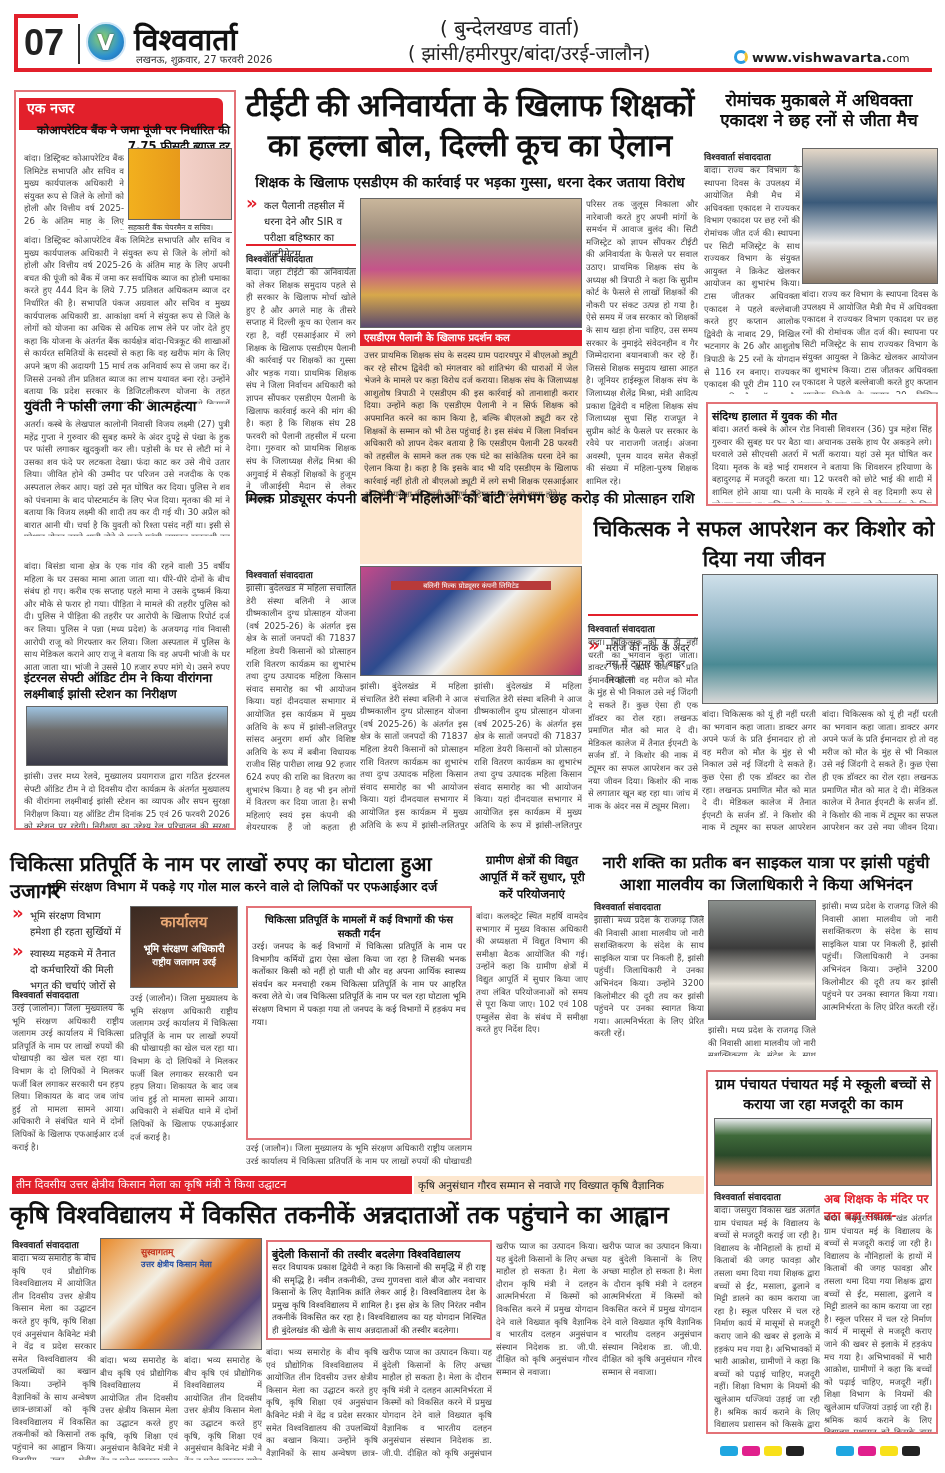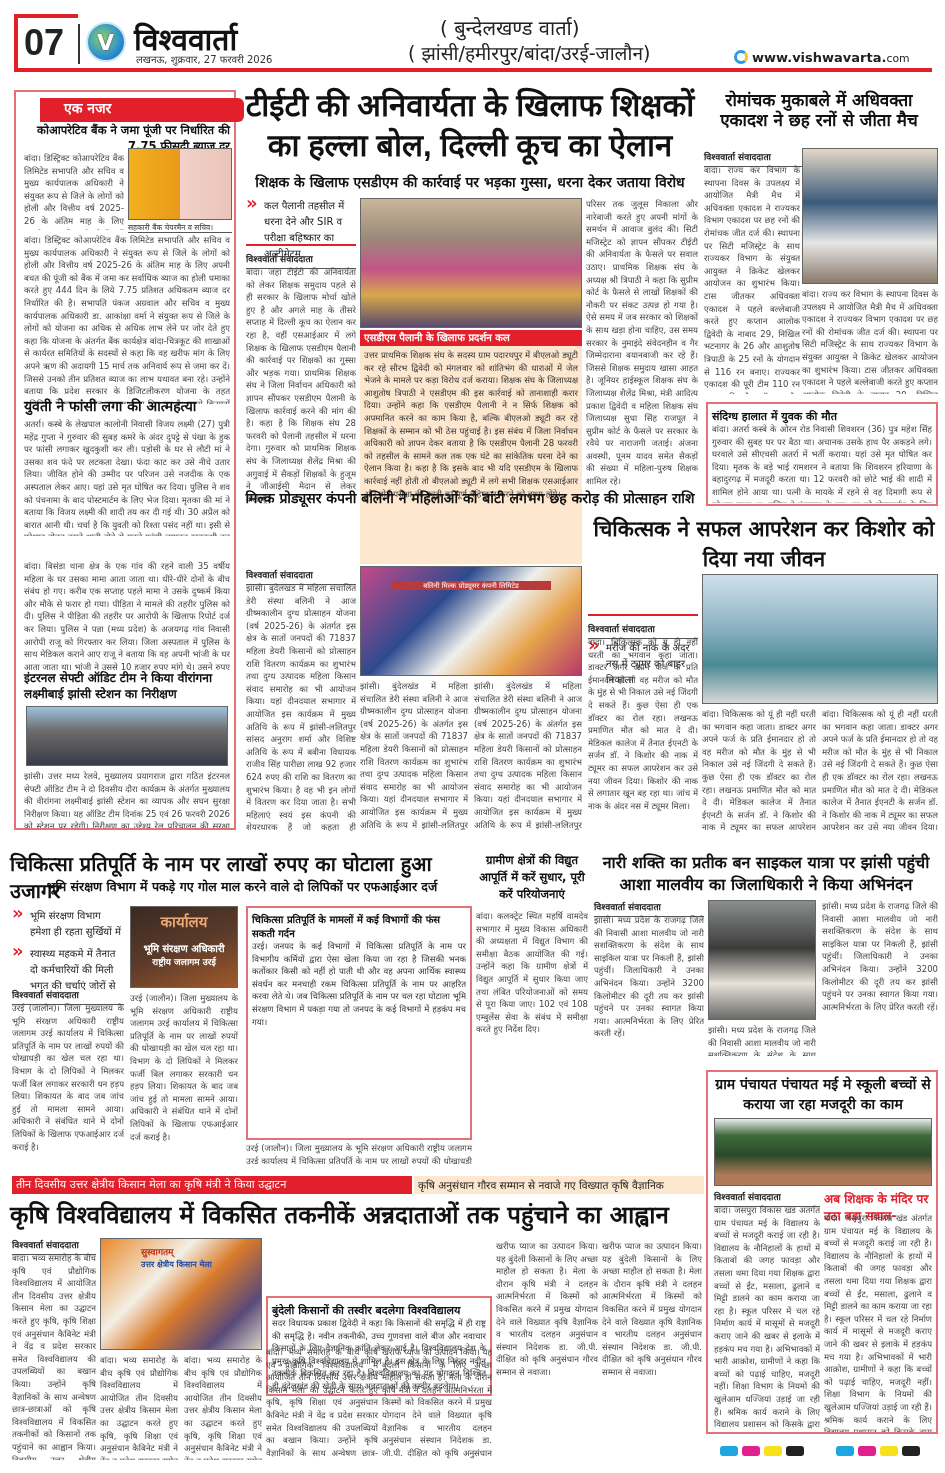--- a/index.html
+++ b/index.html
@@ -44,21 +44,21 @@
     <span>V</span>
   </div>
 <div class="abs brand">विश्ववार्ता</div>
 <div class="abs dateline">लखनऊ,   शुक्रवार, 27 फरवरी 2026</div>
 <div class="abs edition1">( बुन्देलखण्ड वार्ता)</div>
 <div class="abs edition2">( झांसी/हमीरपुर/बांदा/उरई-जालौन)</div>
 <div class="abs ie"></div>
 <div class="abs web"><span>www.vishwavarta.</span><small>com</small></div>
 
 <div class="abs box" style="left:14px;top:90px;width:222px;height:740px">
-  <div class="redbar" style="position:absolute;left:24px;top:6px;width:204px;height:24px;font-size:14px;padding-left:24px;line-height:20px;border-radius:0 6px 6px 0">एक नजर</div>
+  <div class="redbar" style="position:absolute;left:3px;top:6px;width:204px;height:32px;font-size:14px;padding-left:8px;line-height:20px;border-radius:0 6px 6px 0">एक नजर</div>
   <div class="h-mid" style="position:absolute;left:8px;top:30px;width:206px;font-size:11.5px;line-height:16px;text-align:right">कोआपरेटिव बैंक ने जमा पूंजी पर निर्धारित की 7.75 फीसदी ब्याज दर</div>
   <div class="photo" style="position:absolute;left:112px;top:56px;width:104px;height:72px;background:linear-gradient(90deg,#f2b01e 0,#e89a1a 50%,#f3d1c9 50%,#e9c4b8 100%)"></div>
   <div style="position:absolute;left:112px;top:130px;width:104px;font-size:7.5px;color:#333;border-bottom:1px solid #555">सहकारी बैंक चेयरमैन व सचिव।</div>
   <div class="body-text" style="position:absolute;left:8px;top:60px;width:100px;height:78px">बांदा। डिस्ट्रिक्ट कोआपरेटिव बैंक लिमिटेड सभापति और सचिव व मुख्य कार्यपालक अधिकारी ने संयुक्त रूप से जिले के लोगों को होली और वित्तीय वर्ष 2025-26 के अंतिम माह के लिए अपनी बचत की पूंजी को बैंक में जमा कर सर्वाधिक ब्याज का होली धमाका करते हुए 444 दिन के लिये 7.75 प्रतिशत अधिकतम ब्याज दर निर्धारित की है। सभापति पंकज अग्रवाल और सचिव व मुख्य कार्यपालक अधिकारी डा. आकांक्षा वर्मा ने संयुक्त रूप से जिले के लोगों को योजना का अधिक से अधिक लाभ लेने पर जोर देते हुए कहा कि योजना के अंतर्गत बैंक कार्यक्षेत्र बांदा-चित्रकूट की शाखाओं से कार्यरत समितियों के सदस्यों से कहा कि वह खरीफ मांग के लिए अपने ऋण की अदायगी 15 मार्च तक अनिवार्य रूप से जमा कर दें। जिससे उनको तीन प्रतिशत ब्याज का लाभ यथावत बना रहे। उन्होंने बताया कि प्रदेश सरकार के डिजिटलीकरण योजना के तहत समितियों में क्यूआर कोड उपलब्ध करा दिए गए हैं। इससे किसानों को खाद लेने में सुविधा होगी।</div>
   <div class="body-text" style="position:absolute;left:8px;top:142px;width:206px;height:170px">बांदा। डिस्ट्रिक्ट कोआपरेटिव बैंक लिमिटेड सभापति और सचिव व मुख्य कार्यपालक अधिकारी ने संयुक्त रूप से जिले के लोगों को होली और वित्तीय वर्ष 2025-26 के अंतिम माह के लिए अपनी बचत की पूंजी को बैंक में जमा कर सर्वाधिक ब्याज का होली धमाका करते हुए 444 दिन के लिये 7.75 प्रतिशत अधिकतम ब्याज दर निर्धारित की है। सभापति पंकज अग्रवाल और सचिव व मुख्य कार्यपालक अधिकारी डा. आकांक्षा वर्मा ने संयुक्त रूप से जिले के लोगों को योजना का अधिक से अधिक लाभ लेने पर जोर देते हुए कहा कि योजना के अंतर्गत बैंक कार्यक्षेत्र बांदा-चित्रकूट की शाखाओं से कार्यरत समितियों के सदस्यों से कहा कि वह खरीफ मांग के लिए अपने ऋण की अदायगी 15 मार्च तक अनिवार्य रूप से जमा कर दें। जिससे उनको तीन प्रतिशत ब्याज का लाभ यथावत बना रहे। उन्होंने बताया कि प्रदेश सरकार के डिजिटलीकरण योजना के तहत समितियों में क्यूआर कोड उपलब्ध करा दिए गए हैं। इससे किसानों को खाद लेने में सुविधा होगी।</div>
   <div class="h-mid" style="position:absolute;left:8px;top:304px;width:206px;font-size:14px;text-align:left">युवती ने फांसी लगा की आत्महत्या</div>
   <div class="body-text" style="position:absolute;left:8px;top:326px;width:206px;height:118px">अतर्रा। कस्बे के लेखपाल कालोनी निवासी विजय लक्ष्मी (27) पुत्री महेंद्र गुप्ता ने गुरुवार की सुबह कमरे के अंदर दुपट्टे से पंखा के हुक पर फांसी लगाकर खुदकुशी कर ली। पड़ोसी के घर से लौटी मां ने उसका शव फंदे पर लटकता देखा। फंदा काट कर उसे नीचे उतार लिया। जीवित होने की उम्मीद पर परिजन उसे नजदीक के एक अस्पताल लेकर आए। यहां उसे मृत घोषित कर दिया। पुलिस ने शव को पंचनामा के बाद पोस्टमार्टम के लिए भेज दिया। मृतका की मां ने बताया कि विजय लक्ष्मी की शादी तय कर दी गई थी। 30 अप्रैल को बारात आनी थी। चर्चा है कि युवती को रिश्ता पसंद नहीं था। इसी से परेशान होकर उसने शादी होने से पहले फांसी लगाकर खुदकुशी कर ली।</div>
   <div class="body-text" style="position:absolute;left:8px;top:468px;width:206px;height:110px">बांदा। बिसंडा थाना क्षेत्र के एक गांव की रहने वाली 35 वर्षीय महिला के घर उसका मामा आता जाता था। धीरे-धीरे दोनों के बीच संबंध हो गए। करीब एक सप्ताह पहले मामा ने उसके दुष्कर्म किया और मौके से फरार हो गया। पीड़िता ने मामले की तहरीर पुलिस को दी। पुलिस ने पीड़िता की तहरीर पर आरोपी के खिलाफ रिपोर्ट दर्ज कर लिया। पुलिस ने पन्ना (मध्य प्रदेश) के अजयगढ़ गांव निवासी आरोपी राजू को गिरफ्तार कर लिया। जिला अस्पताल में पुलिस के साथ मेडिकल कराने आए राजू ने बताया कि वह अपनी भांजी के घर आता जाता था। भांजी ने उससे 10 हजार रुपए मांगे थे। उसने रुपए देने से मना कर दिया। इसी से नाराज होकर उसने उसे दुष्कर्म के फर्जी मामले में फंसा दिया।</div>
   <div class="h-mid" style="position:absolute;left:8px;top:578px;width:206px;font-size:12px;line-height:16px;text-align:left">इंटरनल सेफ्टी ऑडिट टीम ने किया वीरांगना लक्ष्मीबाई झांसी स्टेशन का निरीक्षण</div>
   <div class="photo" style="position:absolute;left:10px;top:614px;width:202px;height:60px;background:linear-gradient(180deg,#9ec3e0,#6d6d6d 40%,#3a3a48)"></div>
@@ -115,21 +115,21 @@
 </div>
 <div class="abs photo" style="left:130px;top:906px;width:108px;height:82px;background:linear-gradient(160deg,#3a2a22,#5a3a2a 50%,#a05a2a);text-align:center;padding-top:4px">
   <div style="color:#e9a875;font-size:15px;font-weight:bold">कार्यालय</div>
   <div style="color:#fff;font-size:10px;font-weight:bold;margin-top:10px">भूमि संरक्षण अधिकारी</div>
   <div style="color:#fff;font-size:9px;font-weight:bold">राष्ट्रीय जलागम उरई</div>
 </div>
 <div class="abs byline" style="left:12px;top:988px;width:112px">विश्ववार्ता संवाददाता</div>
 <div class="abs body-text" style="left:12px;top:1002px;width:112px;height:160px">उरई (जालौन)। जिला मुख्यालय के भूमि संरक्षण अधिकारी राष्ट्रीय जलागम उरई कार्यालय में चिकित्सा प्रतिपूर्ति के नाम पर लाखों रुपयों की धोखाधड़ी का खेल चल रहा था। विभाग के दो लिपिकों ने मिलकर फर्जी बिल लगाकर सरकारी धन हड़प लिया। शिकायत के बाद जब जांच हुई तो मामला सामने आया। अधिकारी ने संबंधित थाने में दोनों लिपिकों के खिलाफ एफआईआर दर्ज कराई है।</div>
 <div class="abs body-text" style="left:130px;top:992px;width:108px;height:170px">उरई (जालौन)। जिला मुख्यालय के भूमि संरक्षण अधिकारी राष्ट्रीय जलागम उरई कार्यालय में चिकित्सा प्रतिपूर्ति के नाम पर लाखों रुपयों की धोखाधड़ी का खेल चल रहा था। विभाग के दो लिपिकों ने मिलकर फर्जी बिल लगाकर सरकारी धन हड़प लिया। शिकायत के बाद जब जांच हुई तो मामला सामने आया। अधिकारी ने संबंधित थाने में दोनों लिपिकों के खिलाफ एफआईआर दर्ज कराई है।</div>
 <div class="abs box" style="left:246px;top:906px;width:226px;height:234px;padding:4px">
-  <div class="h-mid" style="font-size:10px;text-align:left">चिकित्सा प्रतिपूर्ति के मामलों में कई विभागों की फंस सकती गर्दन</div>
+  <div class="h-mid" style="font-size:10px;text-align:center">चिकित्सा प्रतिपूर्ति के मामलों में कई विभागों की फंस सकती गर्दन</div>
   <div class="body-text" style="height:210px;color:#333">उरई। जनपद के कई विभागों में चिकित्सा प्रतिपूर्ति के नाम पर विभागीय कर्मियों द्वारा ऐसा खेला किया जा रहा है जिसकी भनक कर्तोकार किसी को नहीं हो पाती थी और वह अपना आर्थिक स्वास्थ्य संवर्धन कर मनचाही रकम चिकित्सा प्रतिपूर्ति के नाम पर आहरित करवा लेते थे। जब चिकित्सा प्रतिपूर्ति के नाम पर चल रहा घोटाला भूमि संरक्षण विभाग में पकड़ा गया तो जनपद के कई विभागों में हड़कंप मच गया।</div>
 </div>
 <div class="abs body-text" style="left:246px;top:1142px;width:226px;height:22px">उरई (जालौन)। जिला मुख्यालय के भूमि संरक्षण अधिकारी राष्ट्रीय जलागम उरई कार्यालय में चिकित्सा प्रतिपूर्ति के नाम पर लाखों रुपयों की धोखाधड़ी का खेल चल रहा था। विभाग के दो लिपिकों ने मिलकर फर्जी बिल लगाकर सरकारी धन हड़प लिया। शिकायत के बाद जब जांच हुई तो मामला सामने आया। अधिकारी ने संबंधित थाने में दोनों लिपिकों के खिलाफ एफआईआर दर्ज कराई है।</div>
 
 <div class="abs h-mid" style="left:476px;top:852px;width:112px;font-size:11.5px;line-height:17px">ग्रामीण क्षेत्रों की विद्युत आपूर्ति में करें सुधार, पूरी करें परियोजनाएं</div>
 <div class="abs body-text" style="left:476px;top:910px;width:112px;height:254px">बांदा। कलक्ट्रेट स्थित महर्षि वामदेव सभागार में मुख्य विकास अधिकारी की अध्यक्षता में विद्युत विभाग की समीक्षा बैठक आयोजित की गई। उन्होंने कहा कि ग्रामीण क्षेत्रों में विद्युत आपूर्ति में सुधार किया जाए तथा लंबित परियोजनाओं को समय से पूरा किया जाए। 102 एवं 108 एम्बुलेंस सेवा के संबंध में समीक्षा करते हुए निर्देश दिए।</div>
 
 <div class="abs h-mid" style="left:594px;top:852px;width:344px;font-size:16px;line-height:22px">नारी शक्ति का प्रतीक बन साइकल यात्रा पर झांसी पहुंची आशा मालवीय का जिलाधिकारी ने किया अभिनंदन</div>
 <div class="abs byline" style="left:594px;top:900px;width:110px">विश्ववार्ता संवाददाता</div>
 <div class="abs photo" style="left:708px;top:900px;width:108px;height:120px;background:linear-gradient(180deg,#8a8f8c,#3b3b3b 40%,#e6e2d8 70%,#6a6a6a)"></div>
@@ -150,21 +150,21 @@
 <div class="abs" style="left:414px;top:1176px;width:290px;height:18px;font-size:10.5px;line-height:18px;padding-left:4px;background:#fde7cf;color:#222">कृषि अनुसंधान गौरव सम्मान से नवाजे गए विख्यात कृषि वैज्ञानिक</div>
 <div class="abs h-mid" style="left:10px;top:1198px;width:694px;font-size:24px;line-height:34px;text-align:left">कृषि विश्वविद्यालय में विकसित तकनीकें अन्नदाताओं तक पहुंचाने का आह्वान</div>
 <div class="abs byline" style="left:12px;top:1238px;width:84px">विश्ववार्ता संवाददाता</div>
 <div class="abs body-text" style="left:12px;top:1252px;width:84px;height:208px">बांदा। भव्य समारोह के बीच कृषि एवं प्रौद्योगिक विश्वविद्यालय में आयोजित तीन दिवसीय उत्तर क्षेत्रीय किसान मेला का उद्घाटन करते हुए कृषि, कृषि शिक्षा एवं अनुसंधान कैबिनेट मंत्री ने वेंद्र व प्रदेश सरकार समेत विश्वविद्यालय की उपलब्धियों का बखान किया। उन्होंने कृषि वैज्ञानिकों के साथ अन्वेषण छात्र-छात्राओं को कृषि विश्वविद्यालय में विकसित तकनीकों को किसानों तक पहुंचाने का आह्वान किया। दिवसीय उत्तर क्षेत्रीय किसान मेला का उद्घाटन भव्य समारोह के बीच किया।</div>
 <div class="abs photo" style="left:100px;top:1238px;width:162px;height:112px;background:linear-gradient(135deg,#e98a2a,#f3efe4 35%,#d97a2a 55%,#5a4a7a 80%,#d9d3c6);padding:6px 0 0 40px">
   <div style="font-size:9px;color:#c2351f;font-weight:bold">सुस्वागतम्</div>
   <div style="font-size:8px;color:#1f4aa0;font-weight:bold">उत्तर क्षेत्रीय किसान मेला</div>
 </div>
 <div class="abs body-text" style="left:100px;top:1354px;width:78px;height:106px">बांदा। भव्य समारोह के बीच कृषि एवं प्रौद्योगिक विश्वविद्यालय में आयोजित तीन दिवसीय उत्तर क्षेत्रीय किसान मेला का उद्घाटन करते हुए कृषि, कृषि शिक्षा एवं अनुसंधान कैबिनेट मंत्री ने वेंद्र व प्रदेश सरकार समेत विश्वविद्यालय की उपलब्धियों का बखान किया। उन्होंने कृषि वैज्ञानिकों के साथ अन्वेषण छात्र-छात्राओं को कृषि विश्वविद्यालय में विकसित तकनीकों को किसानों तक पहुंचाने का आह्वान किया। दिवसीय उत्तर क्षेत्रीय किसान मेला का उद्घाटन भव्य समारोह के बीच किया।</div>
 <div class="abs body-text" style="left:184px;top:1354px;width:78px;height:106px">बांदा। भव्य समारोह के बीच कृषि एवं प्रौद्योगिक विश्वविद्यालय में आयोजित तीन दिवसीय उत्तर क्षेत्रीय किसान मेला का उद्घाटन करते हुए कृषि, कृषि शिक्षा एवं अनुसंधान कैबिनेट मंत्री ने वेंद्र व प्रदेश सरकार समेत विश्वविद्यालय की उपलब्धियों का बखान किया। उन्होंने कृषि वैज्ञानिकों के साथ अन्वेषण छात्र-छात्राओं को कृषि विश्वविद्यालय में विकसित तकनीकों को किसानों तक पहुंचाने का आह्वान किया। दिवसीय उत्तर क्षेत्रीय किसान मेला का उद्घाटन भव्य समारोह के बीच किया।</div>
-<div class="abs box" style="left:266px;top:1296px;width:226px;height:100px;padding:4px">
+<div class="abs box" style="left:266px;top:1240px;width:226px;height:100px;padding:4px">
   <div class="h-mid" style="font-size:11px;text-align:left">बुंदेली किसानों की तस्वीर बदलेगा विश्वविद्यालय</div>
   <div class="body-text" style="height:74px;color:#333">सदर विधायक प्रकाश द्विवेदी ने कहा कि किसानों की समृद्धि में ही राष्ट्र की समृद्धि है। नवीन तकनीकी, उच्च गुणवत्ता वाले बीज और नवाचार किसानों के लिए वैज्ञानिक क्रांति लेकर आई है। विश्वविद्यालय देश के प्रमुख कृषि विश्वविद्यालय में शामिल है। इस क्षेत्र के लिए निरंतर नवीन तकनीकें विकसित कर रहा है। विश्वविद्यालय का यह योगदान निश्चित ही बुंदेलखंड की खेती के साथ अन्नदाताओं की तस्वीर बदलेगा।</div>
 </div>
 <div class="abs body-text" style="left:266px;top:1346px;width:112px;height:114px">बांदा। भव्य समारोह के बीच कृषि एवं प्रौद्योगिक विश्वविद्यालय में आयोजित तीन दिवसीय उत्तर क्षेत्रीय किसान मेला का उद्घाटन करते हुए कृषि, कृषि शिक्षा एवं अनुसंधान कैबिनेट मंत्री ने वेंद्र व प्रदेश सरकार समेत विश्वविद्यालय की उपलब्धियों का बखान किया। उन्होंने कृषि वैज्ञानिकों के साथ अन्वेषण छात्र-छात्राओं को कृषि विश्वविद्यालय में विकसित तकनीकों को किसानों तक पहुंचाने का आह्वान किया। दिवसीय उत्तर क्षेत्रीय किसान मेला का उद्घाटन भव्य समारोह के बीच किया।</div>
 <div class="abs body-text" style="left:382px;top:1346px;width:110px;height:114px">खरीफ प्याज का उत्पादन किया। यह बुंदेली किसानों के लिए अच्छा माहौल हो सकता है। मेला के दौरान कृषि मंत्री ने दलहन आत्मनिर्भरता में किस्मों को विकसित करने में प्रमुख योगदान देने वाले विख्यात कृषि वैज्ञानिक व भारतीय दलहन अनुसंधान संस्थान निदेशक डा. जी.पी. दीक्षित को कृषि अनुसंधान गौरव सम्मान से नवाजा।</div>
 <div class="abs body-text" style="left:496px;top:1240px;width:102px;height:220px">खरीफ प्याज का उत्पादन किया। यह बुंदेली किसानों के लिए अच्छा माहौल हो सकता है। मेला के दौरान कृषि मंत्री ने दलहन आत्मनिर्भरता में किस्मों को विकसित करने में प्रमुख योगदान देने वाले विख्यात कृषि वैज्ञानिक व भारतीय दलहन अनुसंधान संस्थान निदेशक डा. जी.पी. दीक्षित को कृषि अनुसंधान गौरव सम्मान से नवाजा।</div>
 <div class="abs body-text" style="left:602px;top:1240px;width:100px;height:220px">खरीफ प्याज का उत्पादन किया। यह बुंदेली किसानों के लिए अच्छा माहौल हो सकता है। मेला के दौरान कृषि मंत्री ने दलहन आत्मनिर्भरता में किस्मों को विकसित करने में प्रमुख योगदान देने वाले विख्यात कृषि वैज्ञानिक व भारतीय दलहन अनुसंधान संस्थान निदेशक डा. जी.पी. दीक्षित को कृषि अनुसंधान गौरव सम्मान से नवाजा।</div>
 
 <div class="abs cmyk" style="left:720px;top:1446px">
   <i style="background:#1fa6e0"></i>

